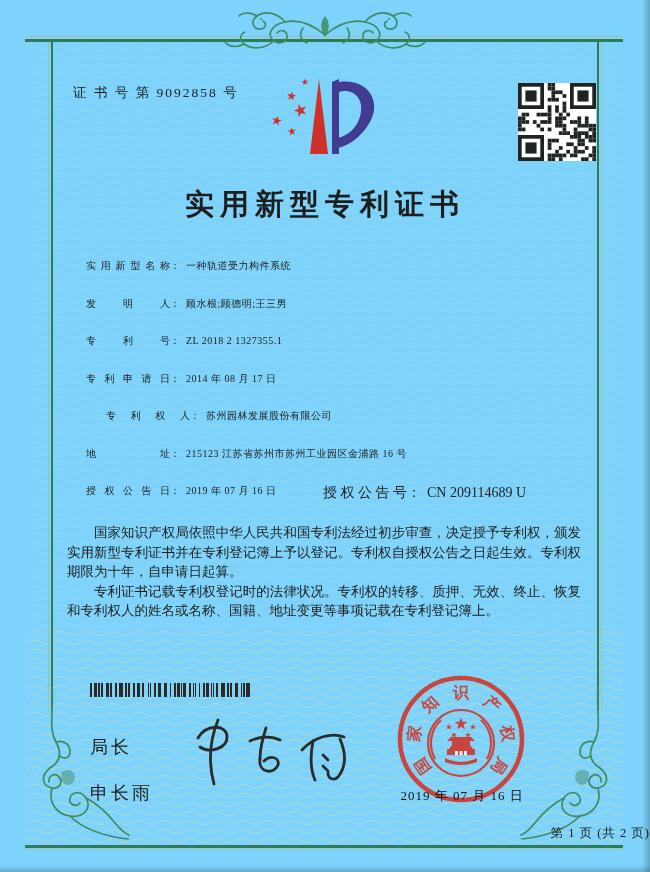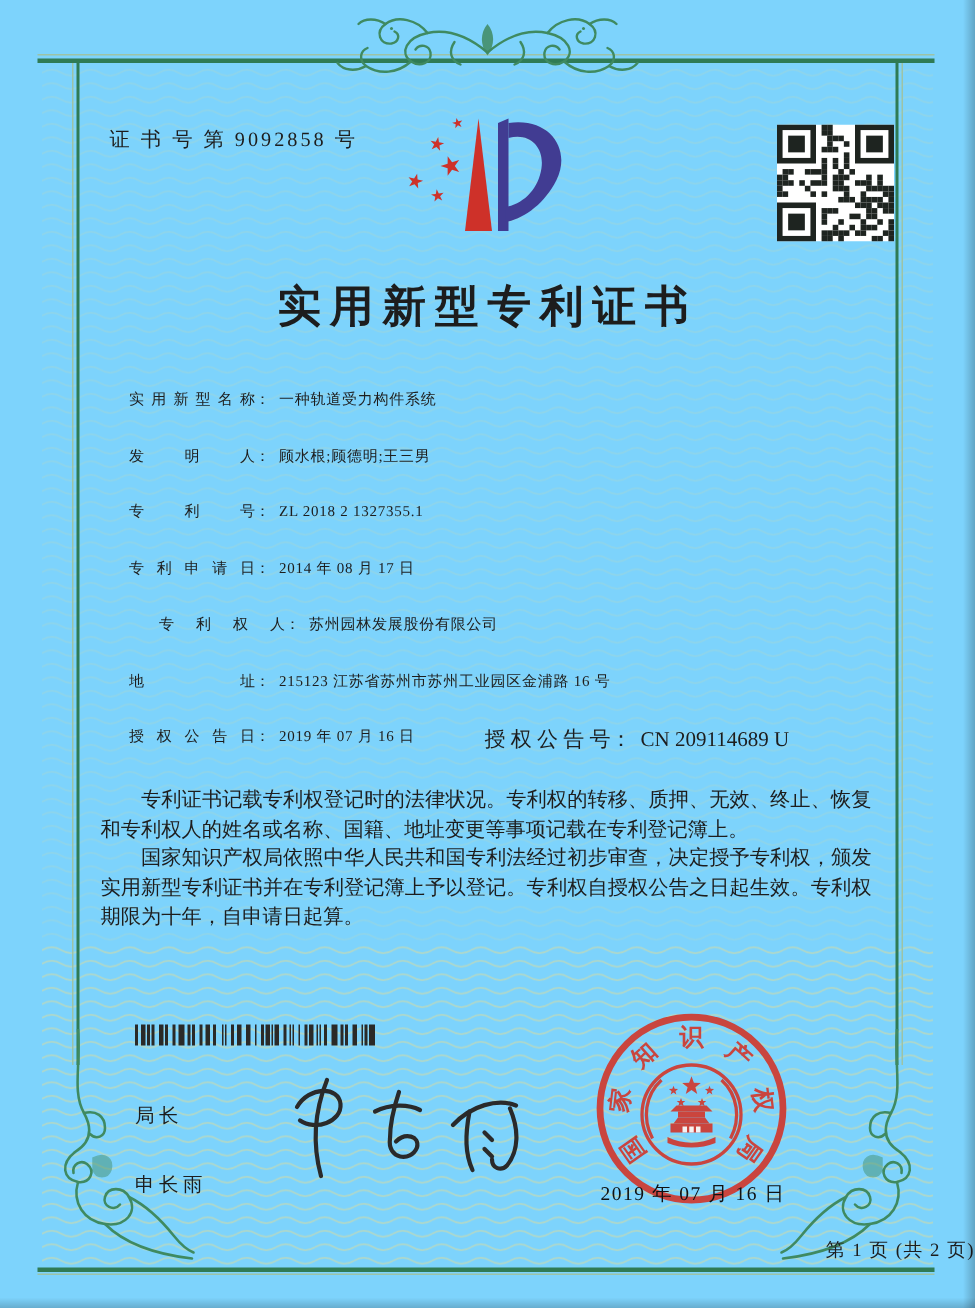--- a/index.html
+++ b/index.html
@@ -14,21 +14,21 @@
   .title{left:0;right:0;top:185px;text-align:center;font-size:29px;font-weight:bold;
          letter-spacing:6px;z-index:2;}
   .frow{position:absolute;left:86px;font-size:10px;z-index:2;white-space:nowrap;}
   .lbl{display:inline-block;width:84px;text-align:justify;text-align-last:justify;vertical-align:top;}
   .colon{display:inline-block;margin-right:6px;}
   .frow .val{letter-spacing:0.5px;}
   .frow2{position:absolute;left:323px;font-size:14px;z-index:2;white-space:nowrap;}
   .bodytext{position:absolute;left:67px;top:523px;width:514px;font-size:13.5px;
             line-height:19.5px;text-align:justify;z-index:2;}
   .bodytext p{margin:0;text-indent:2em;}
-  .officer{position:absolute;left:90px;font-size:13px;letter-spacing:3px;z-index:2;}
+  .officer{position:absolute;left:90px;font-size:18px;letter-spacing:3px;z-index:2;}
   .sealdate{position:absolute;left:396px;top:787px;width:132px;text-align:center;
             font-size:13px;letter-spacing:1px;z-index:4;color:#111;}
   .footer{position:absolute;left:0;right:0;top:825px;text-align:right;font-size:12.5px;
           letter-spacing:1px;z-index:2;}
   .logo{position:absolute;left:262px;top:76px;width:126px;height:100px;z-index:2;}
   .logo-star{position:absolute;color:#ce3129;line-height:1;z-index:3;}
   .qr{position:absolute;left:518px;top:83px;z-index:2;}
   .barcode{position:absolute;left:90px;top:683px;width:166px;height:14px;z-index:2;
            display:flex;align-items:stretch;}
   .barcode i{display:block;height:100%;}
@@ -276,22 +276,22 @@
     <span class="lbl">地址</span><span class="colon">：</span><span class="val">215123  江苏省苏州市苏州工业园区金浦路 16 号</span>
   </div>
   <div class="frow" style="top:484px;">
     <span class="lbl">授权公告日</span><span class="colon">：</span><span class="val">2019 年 07 月 16 日</span>
   </div>
   <div class="frow2" style="top:484px;">
     <span class="lbl">授权公告号</span><span class="colon">：</span><span class="val">CN 209114689 U</span>
   </div>
 
   <div class="bodytext">
+    <p>国家知识产权局依照中华人民共和国专利法经过初步审查，决定授予专利权，颁发实用新型专利证书并在专利登记簿上予以登记。专利权自授权公告之日起生效。专利权期限为十年，自申请日起算。</p>
     <p>专利证书记载专利权登记时的法律状况。专利权的转移、质押、无效、终止、恢复和专利权人的姓名或名称、国籍、地址变更等事项记载在专利登记簿上。</p>
-    <p>国家知识产权局依照中华人民共和国专利法经过初步审查，决定授予专利权，颁发实用新型专利证书并在专利登记簿上予以登记。专利权自授权公告之日起生效。专利权期限为十年，自申请日起算。</p>
   </div>
 
   <div class="barcode" id="barcode">
       <i style="width: 2.2px; background: rgb(42, 42, 40);"></i>
       <i style="width: 2px; background: transparent;"></i>
       <i style="width: 3px; background: rgb(42, 42, 40);"></i>
       <i style="width: 1px; background: transparent;"></i>
       <i style="width: 2px; background: rgb(42, 42, 40);"></i>
       <i style="width: 1px; background: transparent;"></i>
       <i style="width: 2.2px; background: rgb(42, 42, 40);"></i>

